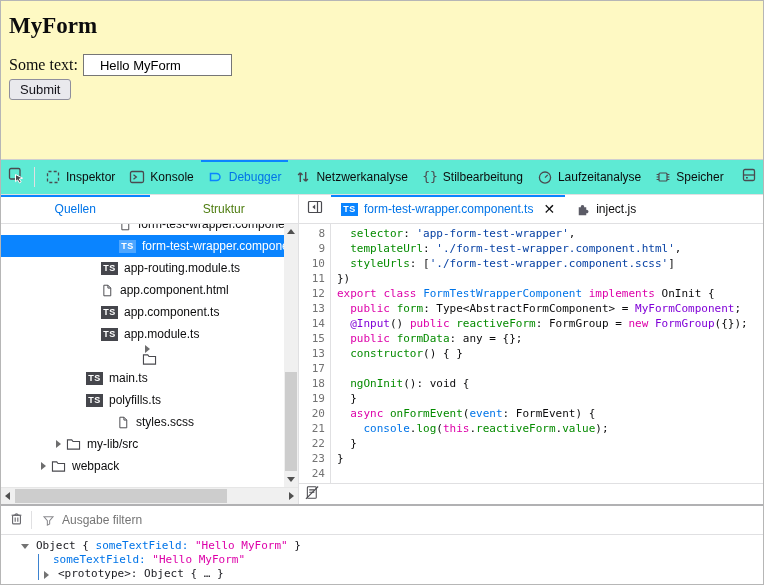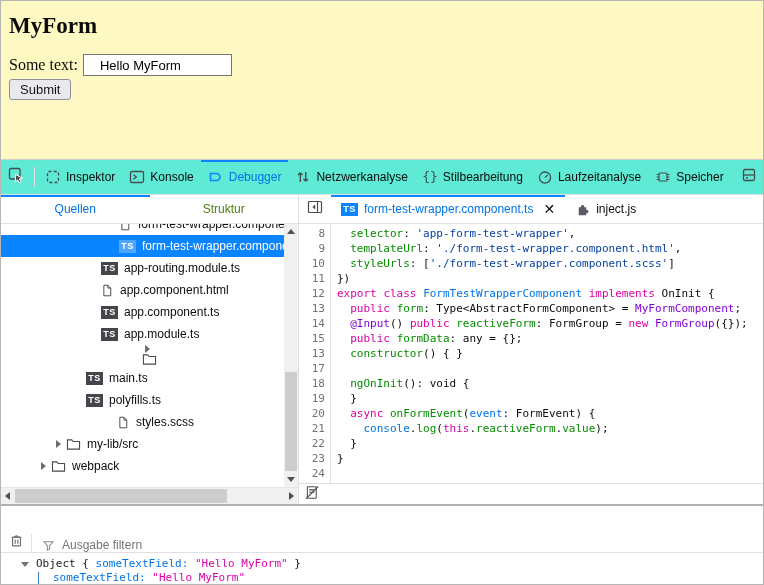--- a/index.html
+++ b/index.html
@@ -95,21 +95,21 @@
   .code-line { height:15px; line-height:15px; }
   .tk-p { color:#0c0c0d; } .tk-k { color:#dd00a9; } .tk-g { color:#058b00; }
   .tk-s { color:#0842a4; } .tk-b { color:#0074e8; } .tk-v { color:#8000d7; }
 
   .editor-footer { height:21px; border-top:1px solid #e0e0e2; display:flex; align-items:center; padding-left:6px; color:#4a4a4f; flex-shrink:0; }
 
   .splitter { height:2px; background:#b1b1b3; flex-shrink:0; }
 
   
   .console { flex:1; display:flex; flex-direction:column; min-height:0; }
-  .console-toolbar { height:47px; border-bottom:1px solid #e0e0e2; display:flex; align-items:flex-end; flex-shrink:0; }
+  .console-toolbar { height:29px; border-bottom:1px solid #e0e0e2; display:flex; align-items:center; flex-shrink:0; }
   .trash-btn { width:30px; display:flex; align-items:center; justify-content:center; color:#6a6a6f; }
   .ct-sep { width:1px; height:18px; background:#e0e0e2; margin-right:10px; }
   .filter-box { display:flex; align-items:center; gap:7px; color:#757575; font-size:12px; }
   .filter-box .ico { display:flex; color:#8a8a8e; }
 
   .console-out { flex:1; position:relative; padding-top:4px; font-family:"DejaVu Sans Mono", monospace; font-size:11px; }
   .c-row { height:14px; line-height:14px; position:relative; white-space:pre; }
   .c-arrow { position:absolute; top:4px; width:0; height:0; }
   .c-arrow.open   { border-left:4.5px solid transparent; border-right:4.5px solid transparent; border-top:5.5px solid #737373; top:5px; }
   .c-arrow.closed { border-top:4.5px solid transparent; border-bottom:4.5px solid transparent; border-left:5.5px solid #737373; }

